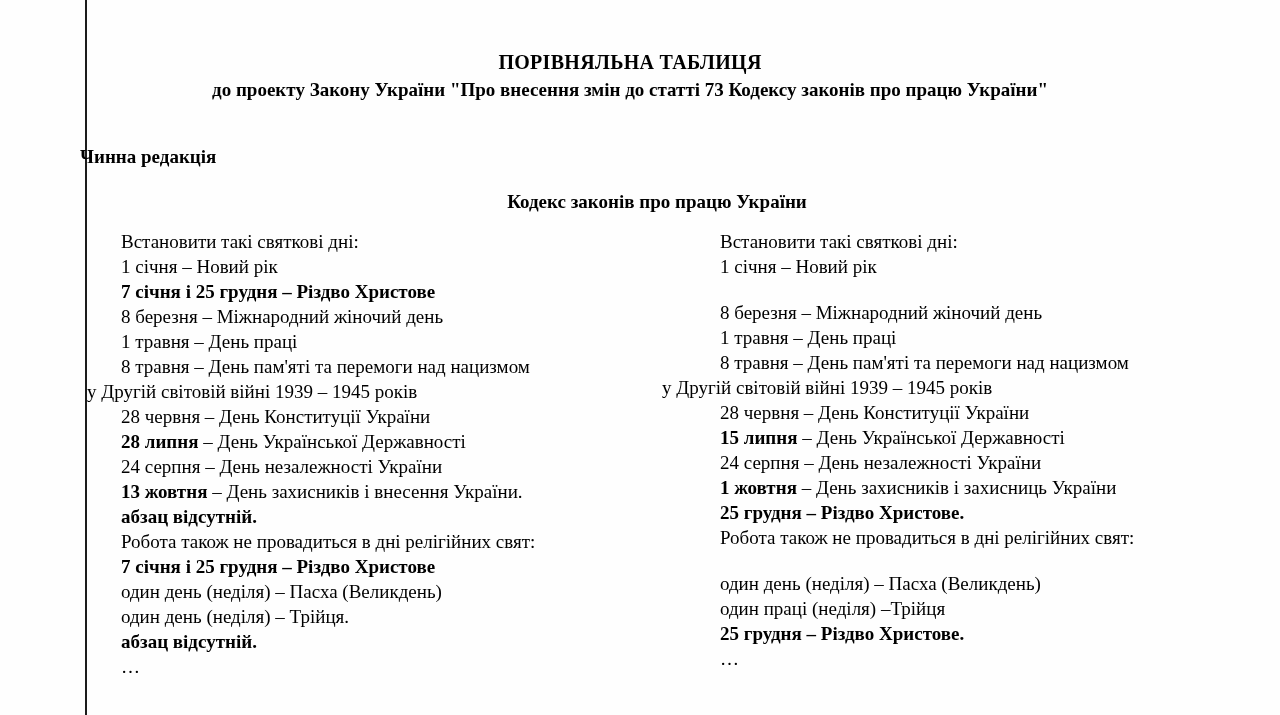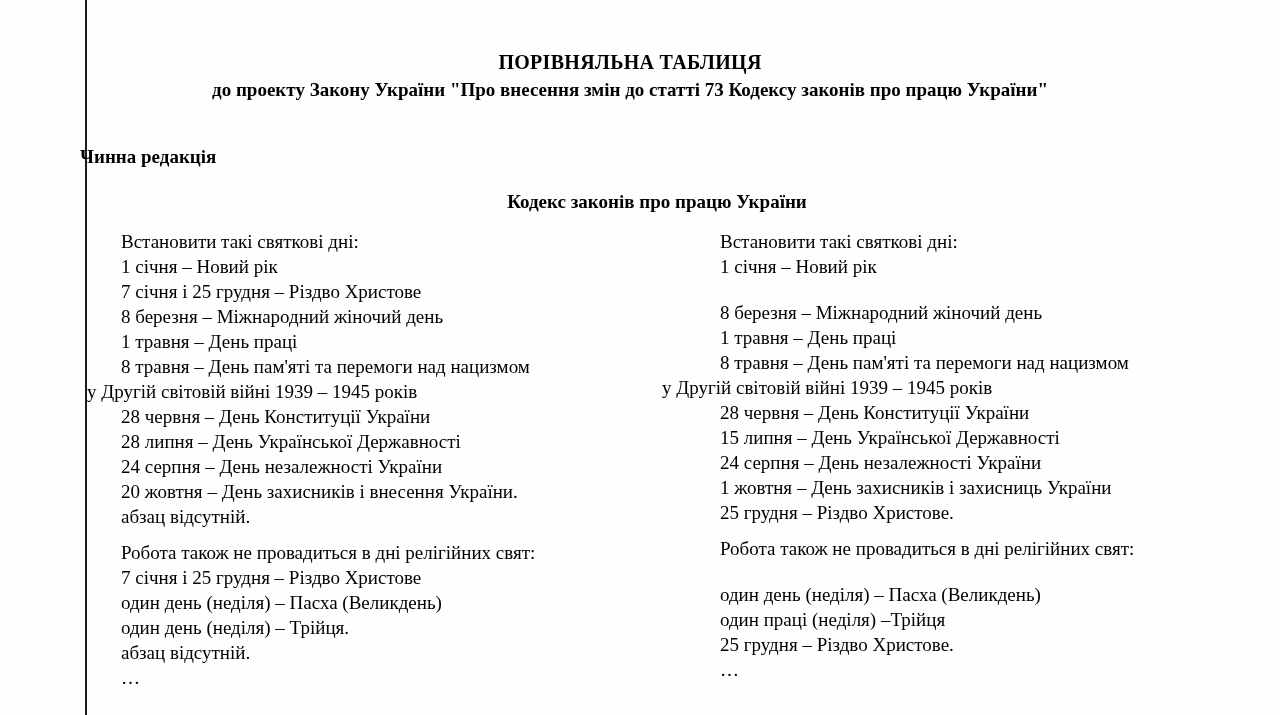--- a/index.html
+++ b/index.html
@@ -73,23 +73,23 @@
     left: 87px;
     width: 556px;
   }
   .column.right {
     left: 662px;
     width: 570px;
   }
   .line { white-space: nowrap; }
   .column.left  .line.indent { padding-left: 34px; }
   .column.right .line.indent { padding-left: 58px; }
-  .line.gap-before { margin-top: 11px; }
+  .line.gap-before { }
   .line.blank { height: 21px; line-height: 21px; }
-  .b { font-weight: normal; }
+  .b { font-weight: bold; }
 </style>
 </head>
 <body>
 
 <div class="page">
 
   <div class="left-border-line"></div>
 
   <div class="title-block">
     <div class="doc-title">ПОРІВНЯЛЬНА ТАБЛИЦЯ</div>
@@ -104,21 +104,21 @@
       <div class="line indent"><span>Встановити такі святкові дні:</span></div>
       <div class="line indent"><span>1 січня – Новий рік</span></div>
       <div class="line indent"><span class="b">7 січня і 25 грудня – Різдво Христове</span></div>
       <div class="line indent"><span>8 березня – Міжнародний жіночий день</span></div>
       <div class="line indent"><span>1 травня – День праці</span></div>
       <div class="line indent"><span>8 травня – День пам'яті та перемоги над нацизмом</span></div>
       <div class="line"><span>у Другій світовій війні 1939 – 1945 років</span></div>
       <div class="line indent"><span>28 червня – День Конституції України</span></div>
       <div class="line indent"><span class="b">28 липня</span><span> – День Української Державності</span></div>
       <div class="line indent"><span>24 серпня – День незалежності України</span></div>
-      <div class="line indent"><span class="b">20 жовтня</span><span> – День захисників і внесення України.</span></div>
+      <div class="line indent"><span class="b">13 жовтня</span><span> – День захисників і внесення України.</span></div>
       <div class="line indent"><span class="b">абзац відсутній.</span></div>
       <div class="line indent gap-before"><span>Робота також не провадиться в дні релігійних свят:</span></div>
       <div class="line indent"><span class="b">7 січня і 25 грудня – Різдво Христове</span></div>
       <div class="line indent"><span>один день (неділя) – Пасха (Великдень)</span></div>
       <div class="line indent"><span>один день (неділя) – Трійця.</span></div>
       <div class="line indent"><span class="b">абзац відсутній.</span></div>
       <div class="line indent"><span>…</span></div>
     </div>
   <div class="column right" id="right-col">
       <div class="line indent"><span>Встановити такі святкові дні:</span></div>

